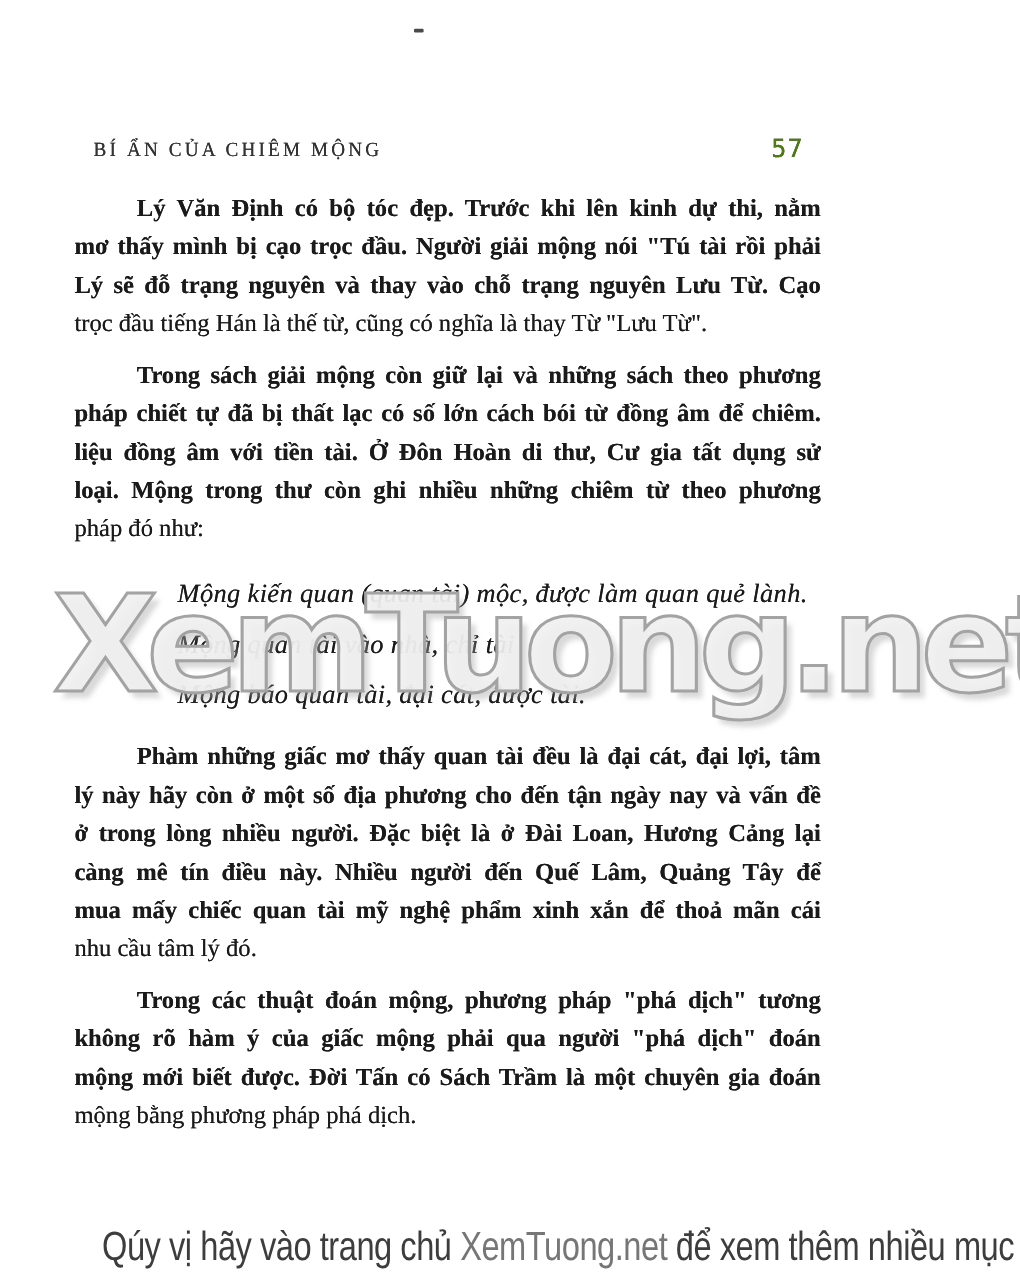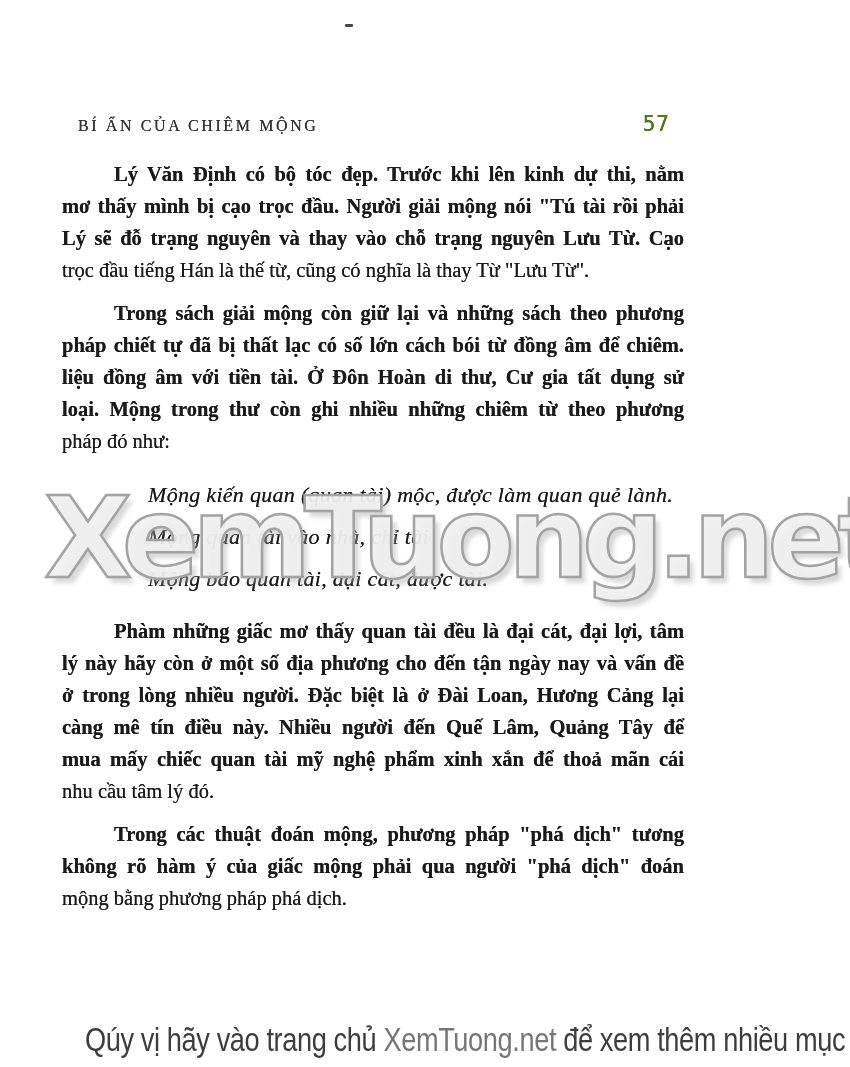--- a/index.html
+++ b/index.html
@@ -96,20 +96,21 @@
         <div class="line first just">Phàm những giấc mơ thấy quan tài đều là đại cát, đại lợi, tâm</div>
         <div class="line just">lý này hãy còn ở một số địa phương cho đến tận ngày nay và vấn đề</div>
         <div class="line just">ở trong lòng nhiều người. Đặc biệt là ở Đài Loan, Hương Cảng lại</div>
         <div class="line just">càng mê tín điều này. Nhiều người đến Quế Lâm, Quảng Tây để</div>
         <div class="line just">mua mấy chiếc quan tài mỹ nghệ phẩm xinh xắn để thoả mãn cái</div>
         <div class="line">nhu cầu tâm lý đó.</div>
       </div>
       <div class="para normal">
         <div class="line first just">Trong các thuật đoán mộng, phương pháp "phá dịch" tương</div>
         <div class="line just">không rõ hàm ý của giấc mộng phải qua người "phá dịch" đoán</div>
+        <div class="line just">mộng mới biết được. Đời Tấn có Sách Trầm là một chuyên gia đoán</div>
         <div class="line">mộng bằng phương pháp phá dịch.</div>
       </div>
     </div>
 
   <div class="watermark">XemTuong.net</div>
 
   <div class="footer">
     <span>Qúy vị hãy vào trang chủ </span><span class="brand">XemTuong.net</span><span> để xem thêm nhiều mục hay khác</span>
   </div>
 

